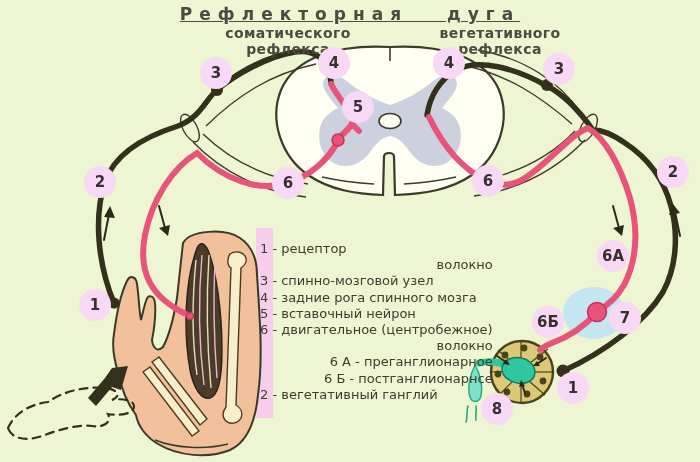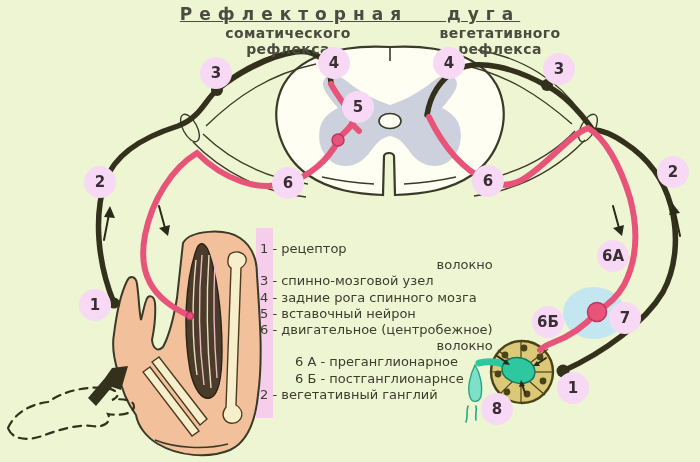--- a/index.html
+++ b/index.html
@@ -28,21 +28,21 @@
     display:flex;align-items:center;justify-content:center;
     line-height:1;
   }
   #legend{
     position:absolute;left:260px;top:227px;
     color:var(--legend_text,#3c3c30);
     font-size:13px;font-weight:500;margin-top:14px;
   }
   .lg-line{white-space:pre;line-height:16.2px;}
   .ind-a{padding-left:19px;text-align:right;}
-  .ind-b{padding-left:35px;}
+  .ind-b{padding-left:35px;text-align:right;}
   svg{position:absolute;left:0;top:0;}
   
   .outline{stroke:var(--outline,#3a3a28);fill:none;}
   .cord{fill:var(--cord_fill,#fffef2);stroke:var(--outline,#3a3a28);stroke-width:2.2;}
   .gray{fill:var(--gray_matter,#ccd1dd);stroke:none;}
   .canal{fill:var(--cord_fill,#fffef2);stroke:var(--outline,#3a3a28);stroke-width:1.6;}
   .f-sens{stroke:var(--fiber_sensory,#33301c);fill:none;stroke-width:5.5;stroke-linecap:round;}
   .f-mot{stroke:var(--fiber_motor,#e8537a);fill:none;stroke-width:6;stroke-linecap:round;}
   .dot-sens{fill:var(--fiber_sensory,#33301c);}
   .ball-mot{fill:var(--fiber_motor,#e8537a);stroke:#c13360;stroke-width:1.5;}

